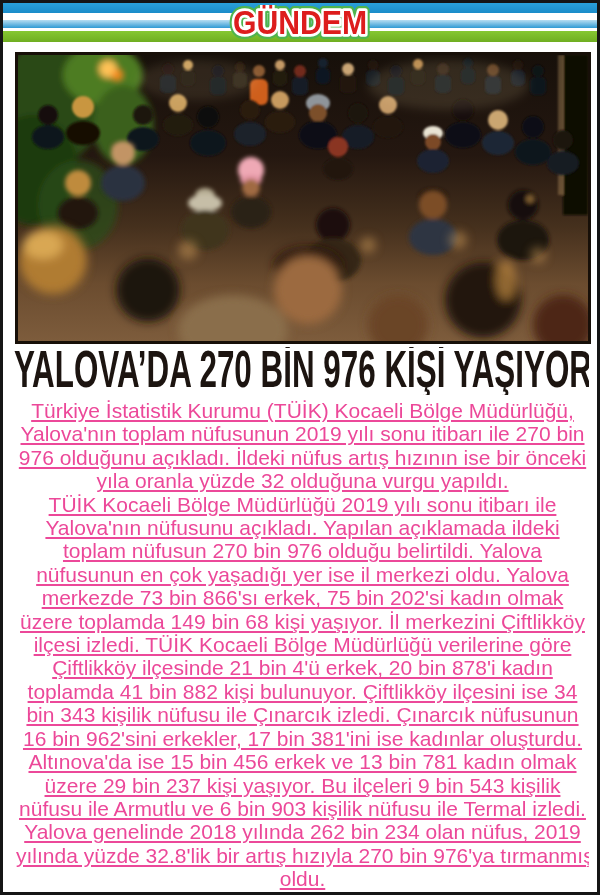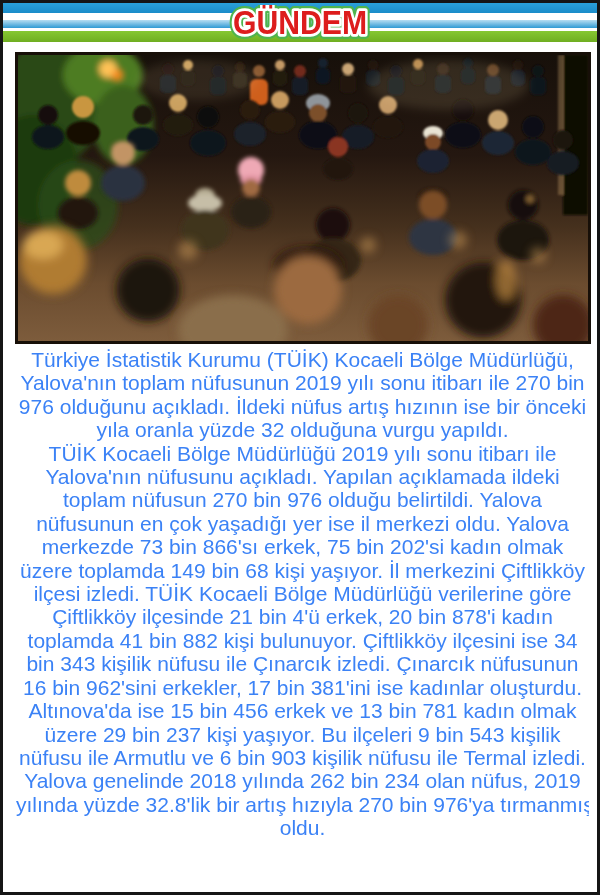--- a/index.html
+++ b/index.html
@@ -45,24 +45,25 @@
   .headline-wrap svg{display:block;}
   .headline-wrap text{
     font-family:"Liberation Sans", sans-serif;
     font-weight:bold;
   }
   
   .body-text{
     margin:4px 8px 0 13px;
     font-size:21px;
     line-height:23.4px;
-    color:#3b82f6;
+    color:#ec4899;
     white-space:pre;
     letter-spacing:0;
     overflow:hidden;
+    text-decoration:underline;
   }
 </style>
 </head>
 <body>
 
 <div class="page">
 
   <div class="masthead">
     <div class="stripe blue"></div>
     <div class="stripe white1"></div>
@@ -231,20 +232,25 @@
         <circle cx="520" cy="200" r="8" fill="#d9a55f" opacity="0.45"></circle>
       </g>
 
       <g filter="url(#b3)">
         <ellipse cx="430" cy="30" rx="80" ry="25" fill="#f7dca6" opacity="0.12"></ellipse>
         <ellipse cx="180" cy="25" rx="60" ry="20" fill="#f7dca6" opacity="0.10"></ellipse>
       </g>
     </svg>
   </div>
 
+  <div class="headline-wrap">
+    <svg width="584" height="48" viewBox="0 0 584 48">
+      <text x="292" y="40" text-anchor="middle" font-size="51" fill="#1c1410" textLength="578" lengthAdjust="spacingAndGlyphs">YALOVA’DA 270 BİN 976 KİŞİ YAŞIYOR</text>
+    </svg>
+  </div>
 
   <div class="body-text">Türkiye İstatistik Kurumu (TÜİK) Kocaeli Bölge Müdürlüğü,
 Yalova'nın toplam nüfusunun 2019 yılı sonu itibarı ile 270 bin
 976 olduğunu açıkladı. İldeki nüfus artış hızının ise bir önceki
 yıla oranla yüzde 32 olduğuna vurgu yapıldı.
 TÜİK Kocaeli Bölge Müdürlüğü 2019 yılı sonu itibarı ile
 Yalova'nın nüfusunu açıkladı. Yapılan açıklamada ildeki
 toplam nüfusun 270 bin 976 olduğu belirtildi. Yalova
 nüfusunun en çok yaşadığı yer ise il merkezi oldu. Yalova
 merkezde 73 bin 866'sı erkek, 75 bin 202'si kadın olmak

